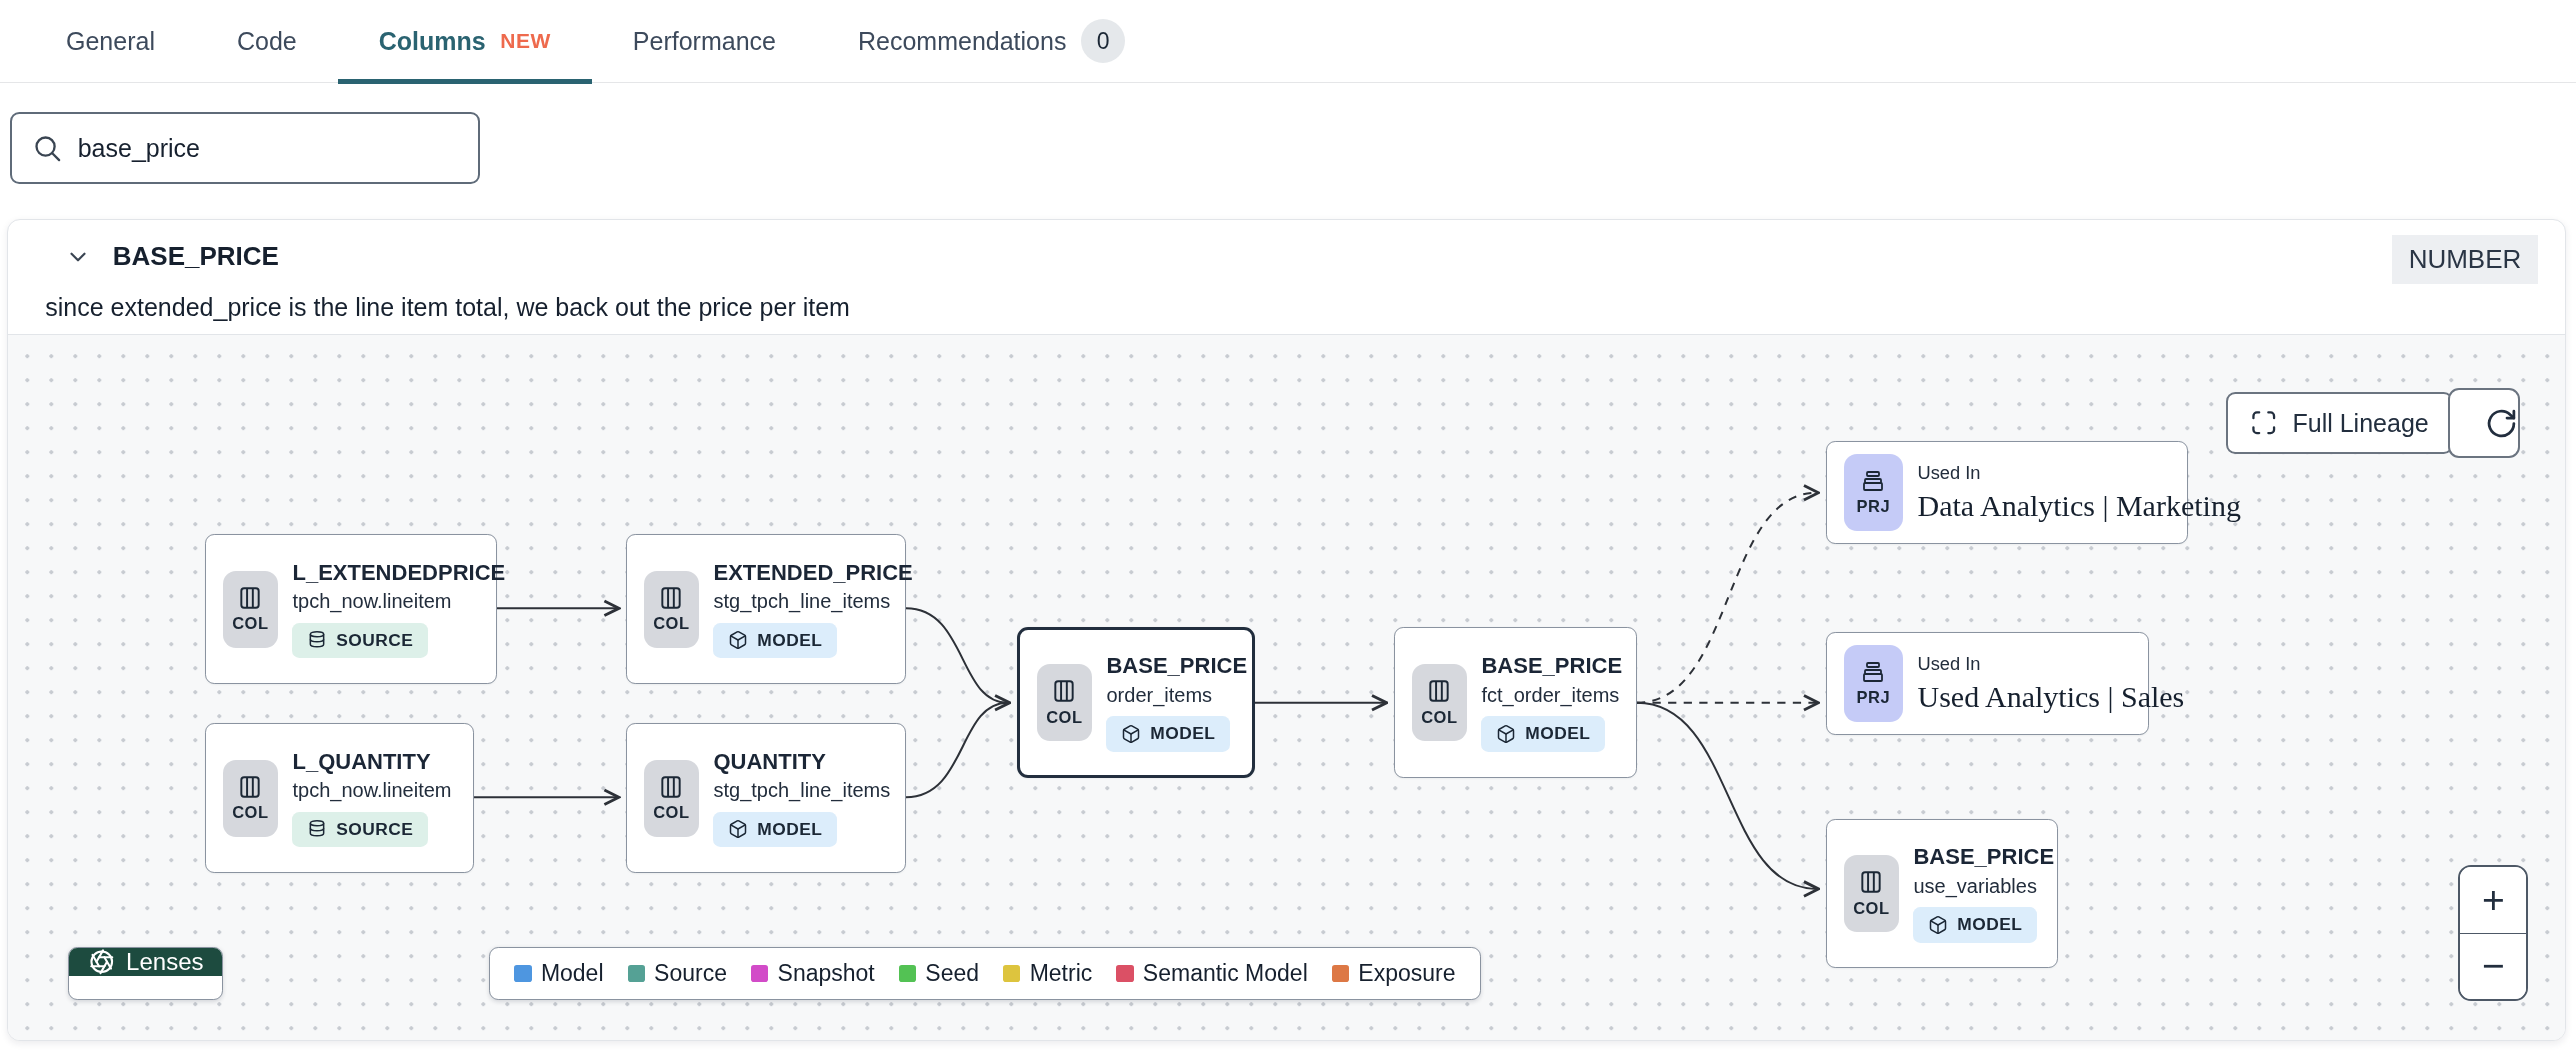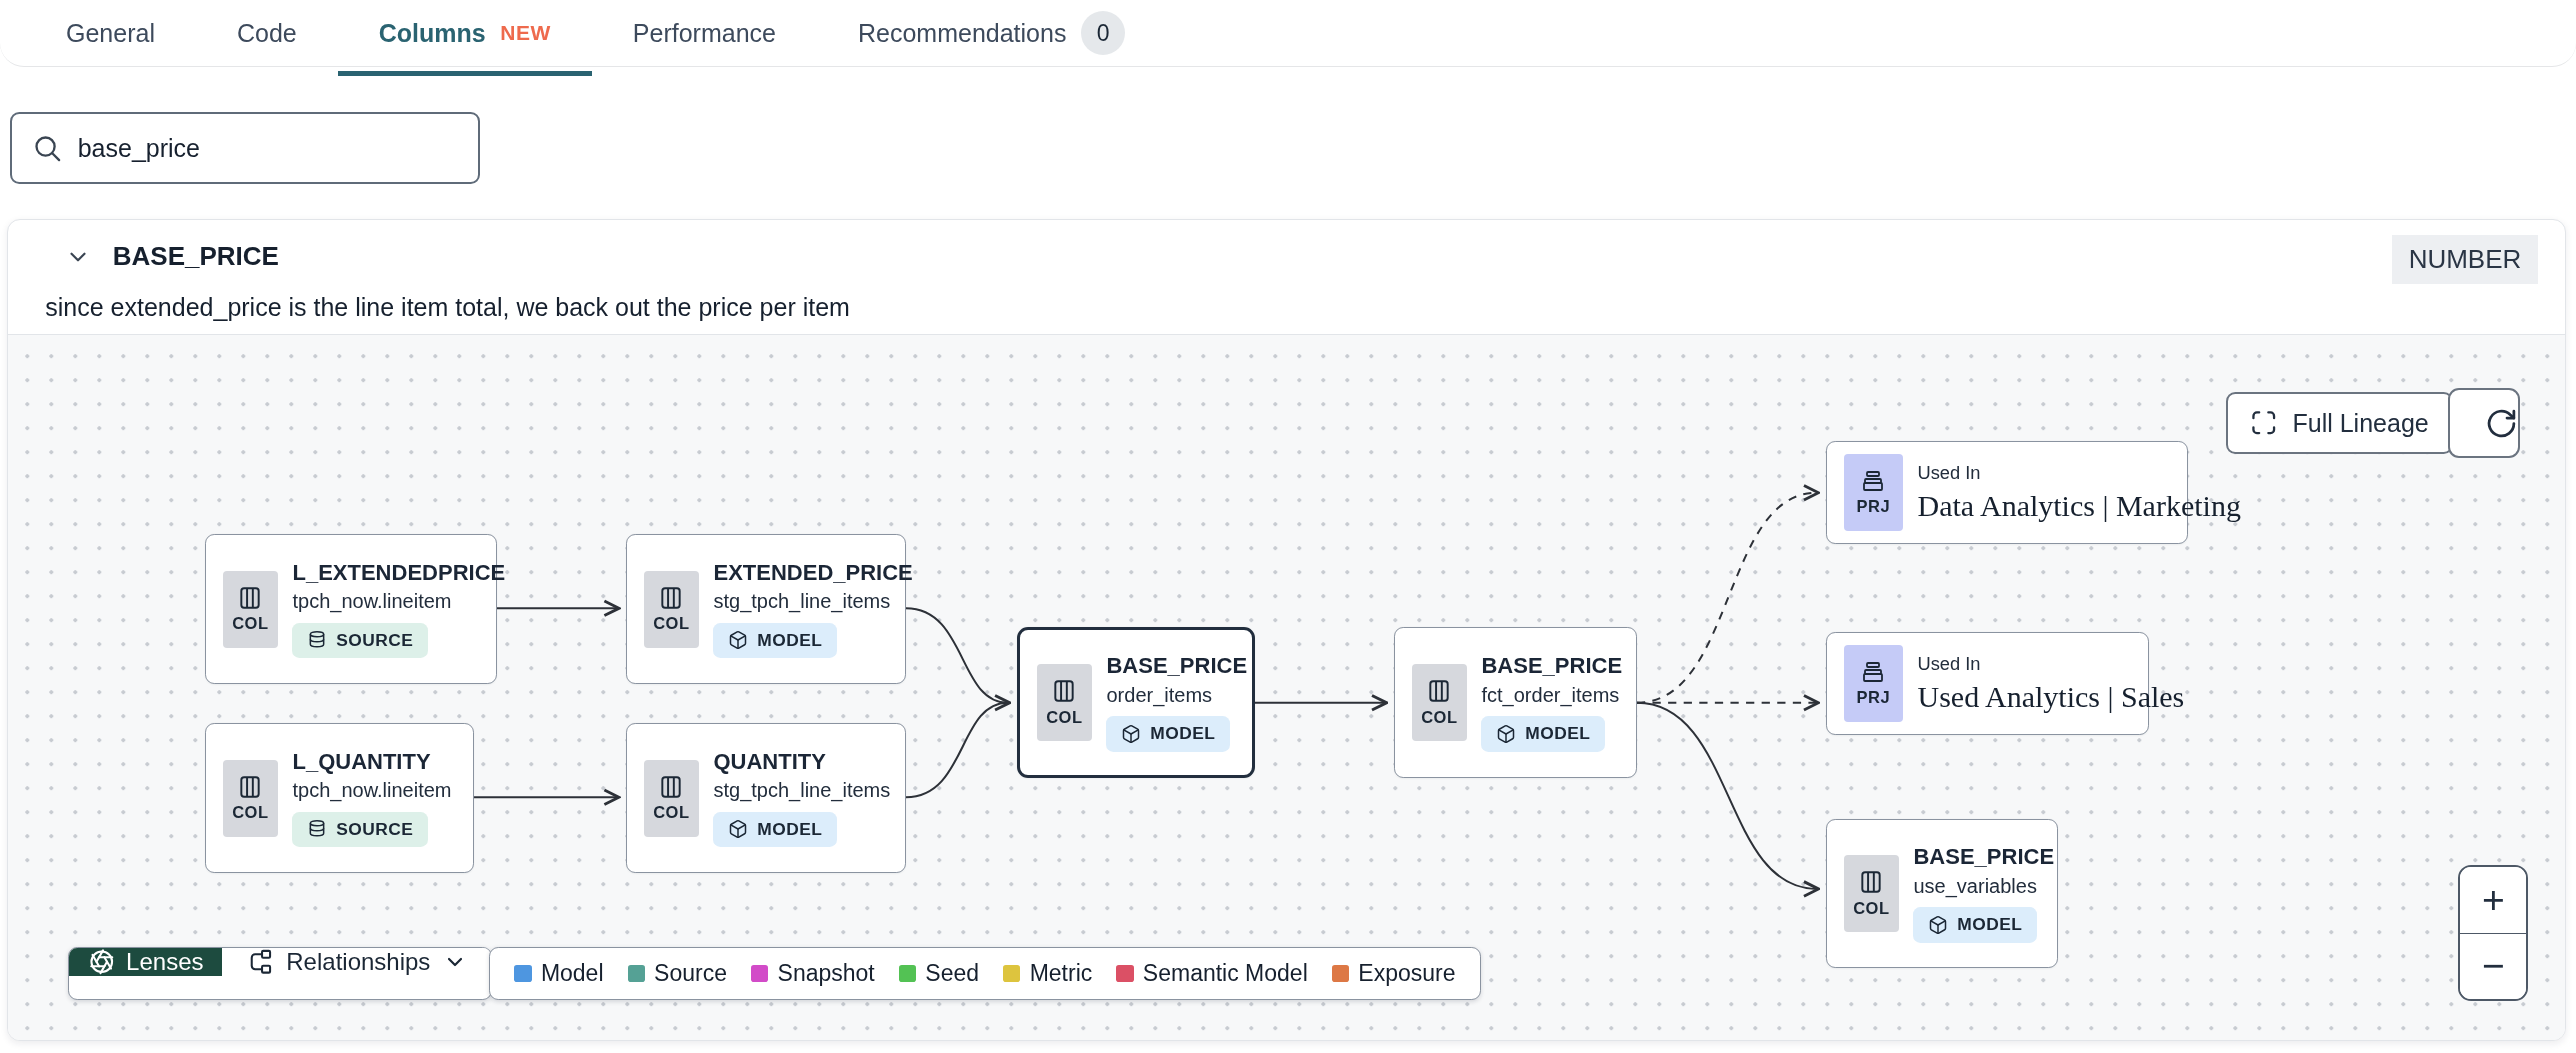--- a/index.html
+++ b/index.html
@@ -3,22 +3,22 @@
 <meta charset="utf-8">
 <style>
   * { margin:0; padding:0; box-sizing:border-box; }
   html,body { background:#ffffff; }
   .page {
     position:relative; width:2576px; height:1053px; overflow:hidden;
     font-family:"Liberation Sans","DejaVu Sans",sans-serif;
     color:#1b2735; background:#ffffff;
   }
   
-  .tabbar { position:absolute; top:0; left:0; right:0; height:67px;
-    display:flex; align-items:center; padding-left:25px; border-bottom:1.8px solid #e5e6e8; background:#fff;border-radius:24px; }
+  .tabbar { position:absolute; top:0; left:0; right:0; height:83px;
+    display:flex; align-items:center; padding-left:25px; border-bottom:1.8px solid #e5e6e8; background:#fff; }
   .tab { position:relative; height:83px; display:flex; align-items:center; gap:14.7px;
     padding:0 41px; font-size:25px; font-weight:500; color:#3d4a5c; cursor:pointer; }
   .tab.active { color:#2a6371; font-weight:700; }
   .tab.active::after { content:""; position:absolute; left:0; right:0; bottom:-1.8px; height:5.5px; background:#2a6371; }
   .tab-new { font-size:21px; font-weight:700; color:#ee6a4d; letter-spacing:0.5px; }
   .tab-count { min-width:44px; height:44px; padding:0 7.3px; border-radius:22px; background:#e5e8eb;
     display:flex; align-items:center; justify-content:center; font-size:23px; color:#1b2735; }
   
   .search-box { position:absolute; left:10px; top:112px; width:470px; height:72px;
     border:2.3px solid #5f6b79; border-radius:9.2px; background:#fff;
@@ -42,21 +42,21 @@
   .canvas { position:absolute; top:114px; left:0; right:0; bottom:0;
     background:#f7f8f9; border-top:1.8px solid #e2e5e9; border-radius:0 0 12px 12px; overflow:hidden;
     background-image:radial-gradient(#c7cbd1 2px, transparent 2.1px);
     background-size:24px 24px; background-position:7.3px 9.2px; }
   .edges { position:absolute; left:0; top:0; }
   
   .node { position:absolute; background:#fff; border:1.8px solid #8a93a0; border-radius:9.2px;
     display:flex; align-items:center; gap:14.7px; padding-left:16.5px; cursor:pointer;
     box-shadow:0 0.9px 1.8px rgba(20,30,45,.05); white-space:nowrap; }
   .node.selected { border:3.7px solid #222e3e; border-radius:11px; }
-  .chip { flex:0 0 auto; width:55px; height:77px; border-radius:4px; background:#d6d8dd;
+  .chip { flex:0 0 auto; width:55px; height:77px; border-radius:13px; background:#d6d8dd;
     display:flex; flex-direction:column; align-items:center; justify-content:center; gap:3.7px; }
   .chip .chip-label { font-size:16.5px; font-weight:700; letter-spacing:0.5px; color:#1b2735; }
   .chip.prj { width:59px; background:#c5cbf7; }
   .node-text { display:flex; flex-direction:column; align-items:flex-start; }
   .node-title { font-size:22px; font-weight:700; color:#1b2636; margin-bottom:4.6px; }
   .node-subtitle { font-size:20px; color:#222d3c; margin-bottom:9.2px; }
   .res-badge { display:inline-flex; align-items:center; gap:9.2px; border-radius:7.3px;
     padding:7.3px 14.7px; font-size:17.4px; font-weight:700; color:#1b2735; letter-spacing:0.4px; }
   .res-badge.model { background:#dcedfb; }
   .res-badge.source { background:#ddf0e9; }
@@ -370,31 +370,20 @@
               <circle cx="12" cy="12" r="9"></circle>
               <path d="m14.31 8 5.74 9.94"></path>
               <path d="M9.69 8h11.48"></path>
               <path d="m7.38 12 5.74-9.94"></path>
               <path d="M9.69 16 3.95 6.06"></path>
               <path d="M14.31 16H2.83"></path>
               <path d="m16.62 12-5.74 9.94"></path>
             </svg>
           <span>Lenses</span>
         </div>
-        <div class="relationships-btn">
-          <svg class="icon" width="27.5" height="27.5" viewBox="0 0 24 24" fill="none" stroke="#1b2735" stroke-width="1.8" stroke-linejoin="round">
-              <rect x="14" y="2.5" width="7" height="6" rx="1"></rect>
-              <rect x="14" y="15.5" width="7" height="6" rx="1"></rect>
-              <path d="M14 5.5H8a3 3 0 0 0-3 3v7a3 3 0 0 0 3 3h6"></path>
-            </svg>
-          <span>Relationships</span>
-          <svg class="icon" width="24" height="24" viewBox="0 0 24 24" fill="none" stroke="#1b2735" stroke-width="2.2" stroke-linecap="round" stroke-linejoin="round">
-              <polyline points="6 9 12 15 18 9"></polyline>
-            </svg>
-        </div>
       </div>
 
       <div class="legend-group">
         <span class="legend-item">
             <span class="legend-swatch" style="background-color: rgb(78, 150, 224);"></span>
             <span>Model</span>
           </span>
         <span class="legend-item">
             <span class="legend-swatch" style="background-color: rgb(85, 161, 149);"></span>
             <span>Source</span>

